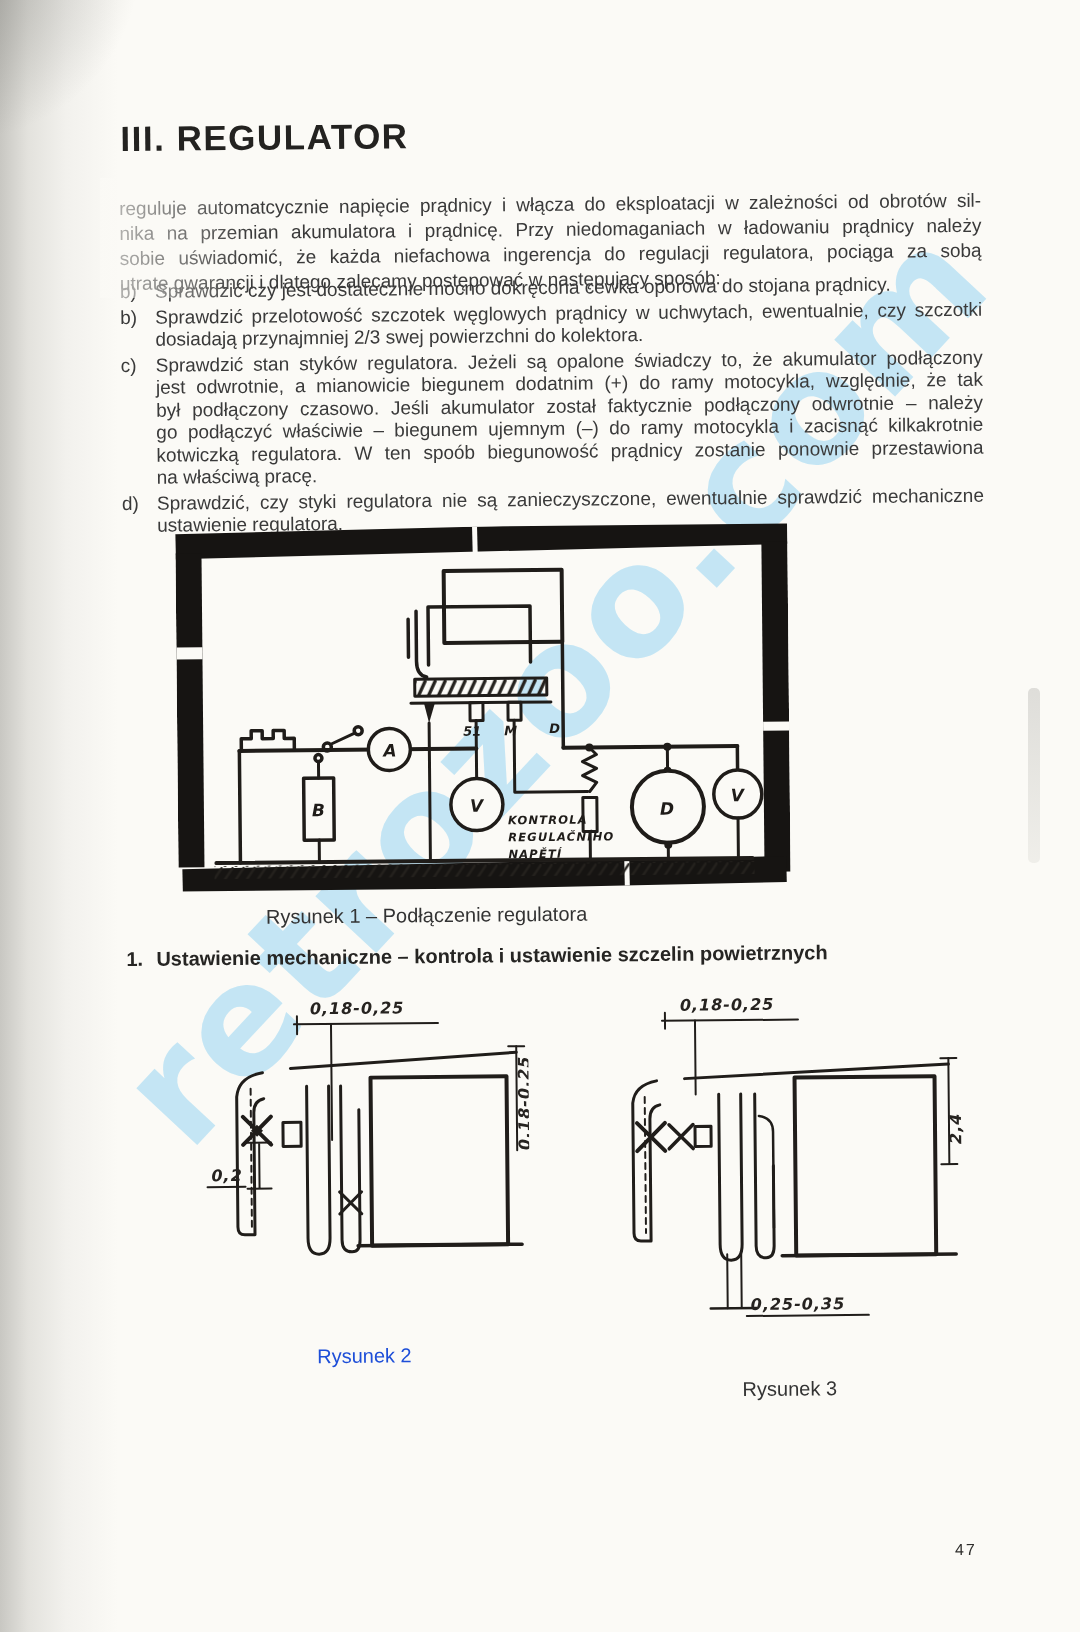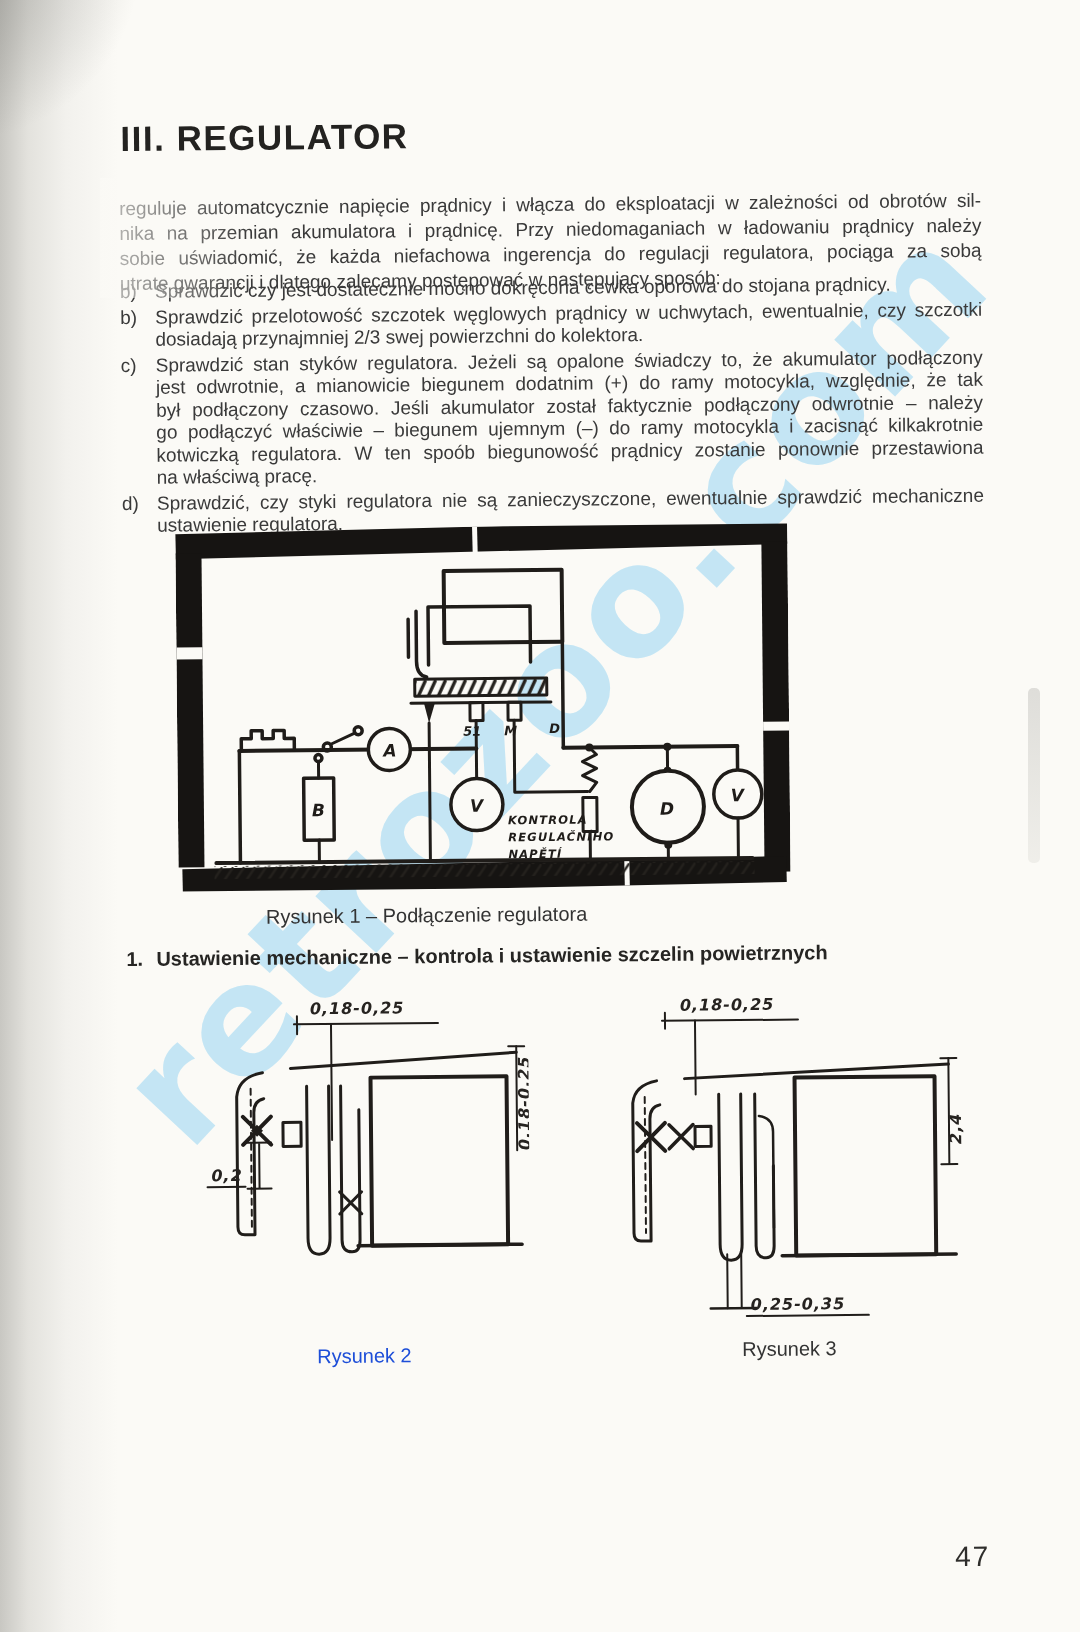--- a/index.html
+++ b/index.html
@@ -29,22 +29,22 @@
   .item .lbl{position:absolute;left:0;top:0;line-height:22.5px;}
   .item .line{height:22.5px;line-height:22.5px;text-align:justify;text-align-last:justify;}
   .item .line.last{text-align-last:left;}
   .fig1{position:absolute;left:178px;top:526px;width:612px;height:362px;}
   .caption1{position:absolute;left:265px;top:903px;font-size:20px;color:#333;}
   .heading{position:absolute;left:125px;top:944px;width:860px;font-size:20px;font-weight:bold;color:#262523;}
   .heading .num{display:inline-block;width:30px;}
   .fig2{position:absolute;left:196px;top:988px;width:330px;height:312px;}
   .fig3{position:absolute;left:596px;top:988px;width:370px;height:348px;}
   .caption2{position:absolute;left:312px;top:1343px;font-size:20px;color:#1d4ed8;}
-  .caption3{position:absolute;left:737px;top:1340px;font-size:20px;color:#333;}
-  .pagenum{position:absolute;left:948px;top:1545px;font-size:28px;color:#2e2d2b;letter-spacing:2px;}
+  .caption3{position:absolute;left:737px;top:1380px;font-size:20px;color:#333;}
+  .pagenum{position:absolute;left:948px;top:1545px;font-size:16px;color:#2e2d2b;letter-spacing:2px;}
   svg text{font-family:"DejaVu Sans",sans-serif;}
   .dimlabel{font-size:16px;font-style:italic;font-weight:bold;fill:#262320;letter-spacing:1px;}
   .meter{font-size:17px;font-style:italic;font-weight:bold;fill:#1f1c19;}
   .term{font-size:13px;font-style:italic;font-weight:bold;fill:#1f1c19;}
   .note{font-size:11.5px;font-style:italic;font-weight:bold;fill:#1f1c19;letter-spacing:1.2px;}
 </style>
 </head>
 <body>
 
 <div class="page">

